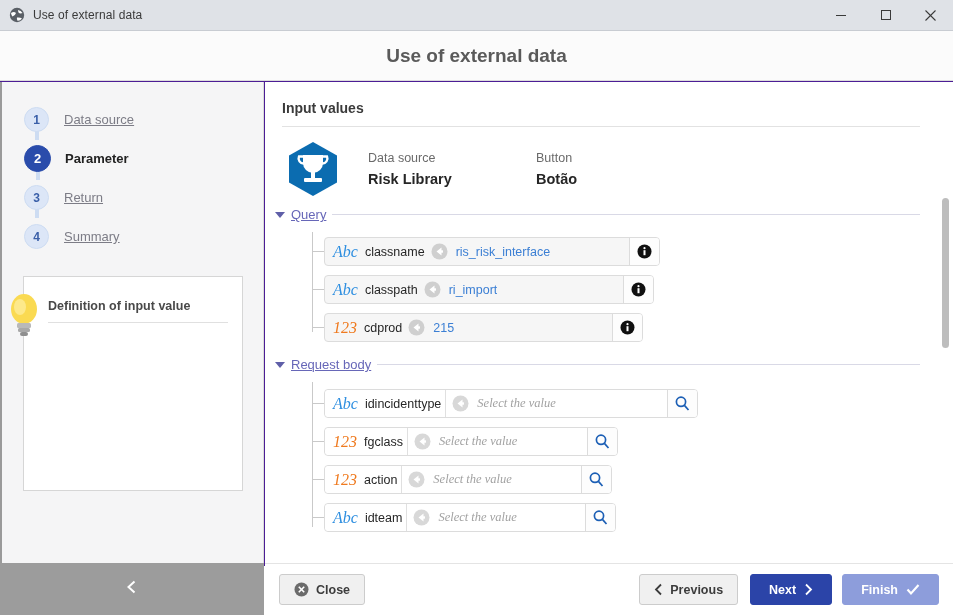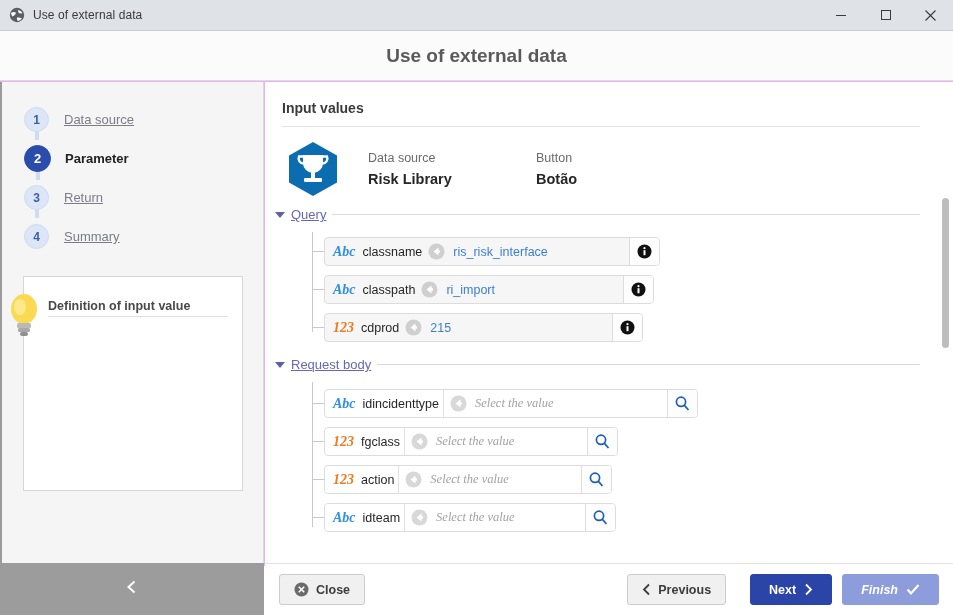--- a/index.html
+++ b/index.html
@@ -2,21 +2,21 @@
 <html><head>
 <meta charset="utf-8">
 <style>
   * { box-sizing: border-box; margin: 0; padding: 0; }
   html, body {
     width: 953px; height: 615px;
     font-family: "Liberation Sans", sans-serif;
     background: #ffffff;
     overflow: hidden;
   }
-  .window { position: relative; width: 953px; height: 566px; background: #f0abfc; border-radius: 12px; }
+  .window { position: relative; width: 953px; height: 566px; background: #4c1d95; border-radius: 12px; }
 
   
   .titlebar {
     position: absolute; left: 0; top: 0; width: 953px; height: 31px;
     background: #dfe2e7;
     border-bottom: 1px solid #c8ccd2;
     display: flex; align-items: center;
   }
   .tb-icon { margin-left: 9px; width: 16px; height: 16px; display: block; }
   .tb-title {
@@ -73,21 +73,21 @@
   }
 
   
   .tipbox {
     position: absolute; left: 21px; top: 194px; width: 220px; height: 215px;
     background: #ffffff; border: 1px solid #d6d6d6;
   }
   .tip-title {
     position: absolute; left: 24px; top: 22px; width: 180px;
     font-size: 12.5px; font-weight: bold; color: #494949;
-    padding-bottom: 3px; border-bottom: 1px solid #e0e0e0;
+    padding-bottom: 9px; border-bottom: 1px solid #e0e0e0;
   }
   .tip-body {
     position: absolute; left: 24px; top: 56px; width: 176px;
     font-size: 11.5px; color: #5b5b5b; line-height: 15px;
   }
   .bulb { position: absolute; left: -21px; top: 12px; width: 42px; height: 52px; }
 
   
   .content {
     position: absolute; left: 265px; top: 82px; width: 688px; height: 481px;
@@ -131,21 +131,21 @@
   
   .field {
     position: absolute; height: 29px;
     display: flex; align-items: stretch;
     background: #f6f6f6; border: 1px solid #dcdcdc; border-radius: 4px;
   }
   .field .body {
     flex: 1; display: flex; align-items: center; min-width: 0; padding-left: 8px;
   }
   .ftype {
-    font-size: 14px; font-weight: bold; font-style: italic;
+    font-size: 16px; font-weight: normal; font-style: italic;
     font-family: "Liberation Serif", serif;
   }
   .ftype.abc { color: #2f8fe0; }
   .ftype.num { color: #ef7a1f; }
   .fname { font-size: 12.5px; color: #262626; margin-left: 7px; white-space: nowrap; }
   .sep-icon { margin-left: 6px; width: 17px; height: 17px; flex: 0 0 auto; }
   .fval {
     font-size: 12.5px; color: #3b7fd4; margin-left: 8px;
     white-space: nowrap; overflow: hidden;
   }
@@ -182,26 +182,26 @@
   }
   .btn-close {
     margin-left: 14px; padding: 0 14px; background: #f0f0f0;
     border: 1px solid #cccccc; color: #3c3c3c; font-weight: bold; text-align: center;
   }
   .btn-prev {
     padding: 0 14px; background: #f0f0f0; border: 1px solid #cccccc;
     color: #3c3c3c; font-weight: bold;
   }
   .btn-next {
-    margin-left: 24px; padding: 0 18px; background: #2b44a8; border: 1px solid #2b44a8;
+    margin-left: 12px; padding: 0 18px; background: #2b44a8; border: 1px solid #2b44a8;
     color: #ffffff; font-weight: bold;
   }
   .btn-finish {
     margin-left: 10px; margin-right: 14px; padding: 0 18px;
-    background: #8d9ddb; border: 1px solid #8d9ddb; color: #ffffff; font-weight: bold; font-style: italic;
+    background: #8d9ddb; border: 1px solid #8d9ddb; color: #ffffff; font-weight: bold;
   }
   .btn-group { margin-left: auto; display: flex; align-items: center; }
   .chev { font-size: 13px; }
 </style>
 </head>
 <body>
 
 <div class="window">
 
   <div class="titlebar">

